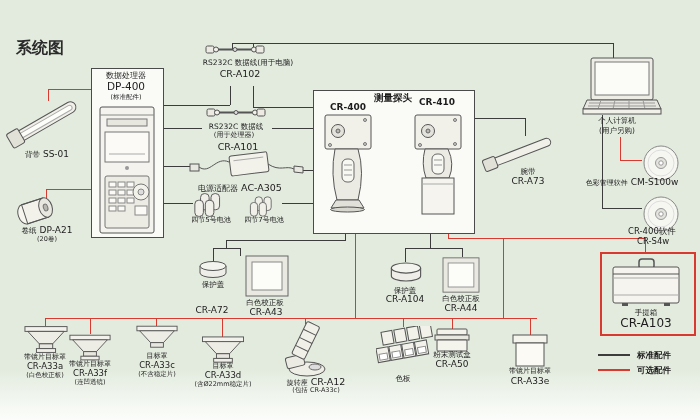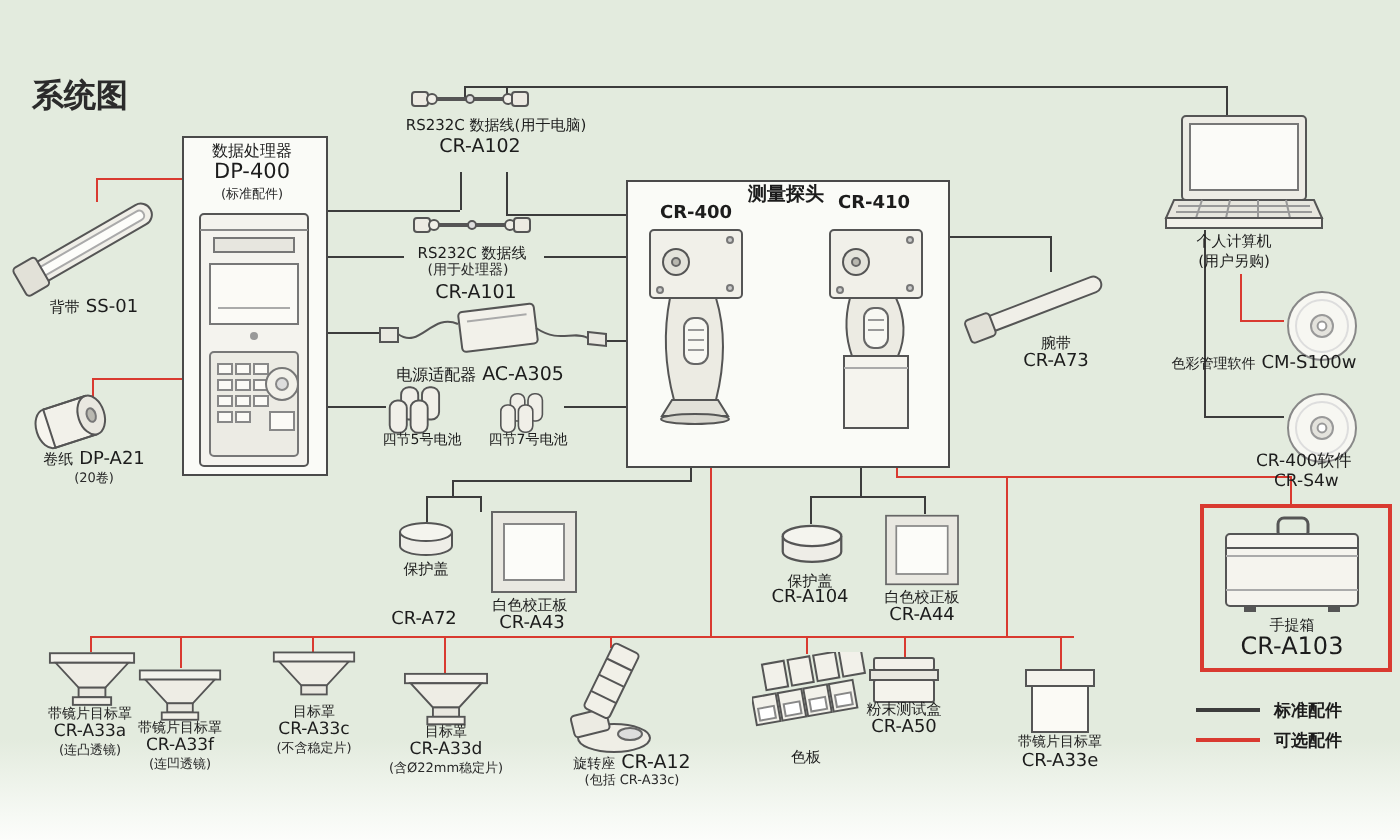--- a/index.html
+++ b/index.html
@@ -310,21 +310,21 @@
   <div class="lbl code" style="left:461px;top:304px">CR-A44</div>
 
   <svg class="dev" style="left:24px;top:325px" width="44" height="30" viewBox="0 0 46 30">
     <rect x="1" y="1" width="44" height="5" fill="#f2f1eb" stroke="#555"></rect>
     <polygon points="4,6 42,6 30,19 16,19" fill="#eeede5" stroke="#555"></polygon>
     <rect x="16" y="19" width="14" height="5" fill="#e8e7df" stroke="#555"></rect>
     <rect x="13" y="24" width="20" height="4" fill="#f0efe7" stroke="#555"></rect>
   </svg>
   <div class="lbl" style="left:45px;top:354px;font-size:7px">带镜片目标罩</div>
   <div class="lbl code" style="left:45px;top:362px;font-size:8.5px">CR-A33a</div>
-  <div class="lbl note" style="left:45px;top:372px">(连凸透镜)</div>
+  <div class="lbl note" style="left:45px;top:372px">(白色校正板)</div>
 
   <svg class="dev" style="left:69px;top:334px" width="42" height="28" viewBox="0 0 46 30">
     <rect x="1" y="1" width="44" height="5" fill="#f2f1eb" stroke="#555"></rect>
     <polygon points="4,6 42,6 30,19 16,19" fill="#eeede5" stroke="#555"></polygon>
     <rect x="16" y="19" width="14" height="5" fill="#e8e7df" stroke="#555"></rect>
     <rect x="13" y="24" width="20" height="4" fill="#f0efe7" stroke="#555"></rect>
   </svg>
   <div class="lbl" style="left:90px;top:361px;font-size:7px">带镜片目标罩</div>
   <div class="lbl code" style="left:90px;top:369px;font-size:8.5px">CR-A33f</div>
   <div class="lbl note" style="left:90px;top:379px">(连凹透镜)</div>

